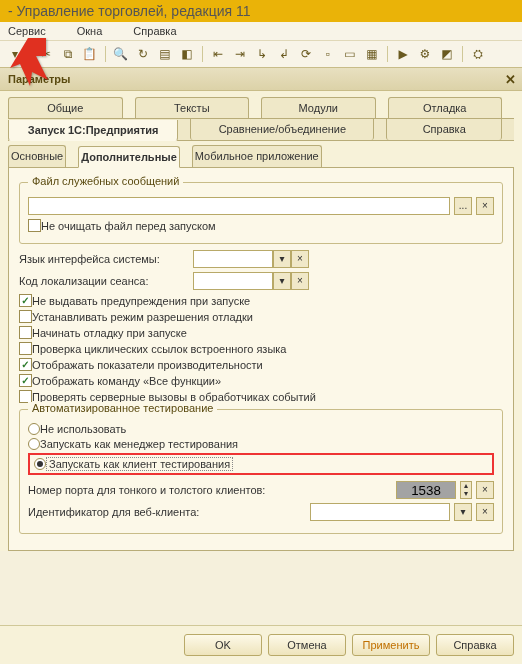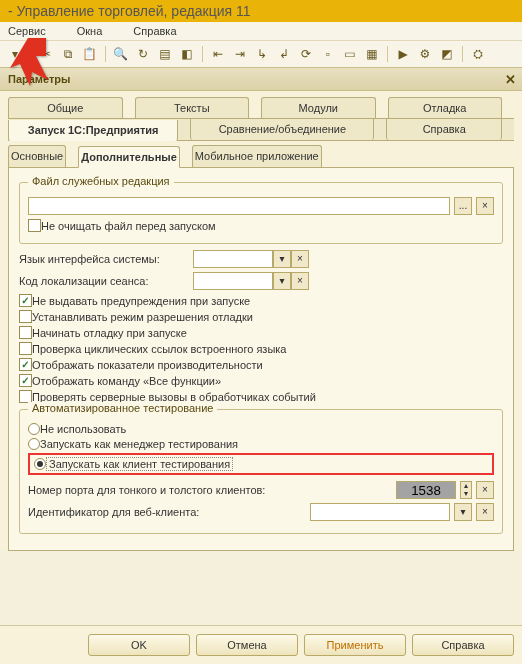--- a/index.html
+++ b/index.html
@@ -32,21 +32,21 @@
 .chk-row{display:flex;align-items:center;margin:3px 0;}
 .chk{width:13px;height:13px;border:1px solid #9c8c50;background:#fff;display:inline-flex;align-items:center;justify-content:center;font-size:10px;color:#2a7a2a;box-sizing:border-box}
 .chk.checked::after{content:"✓";font-weight:bold}
 .radio{width:12px;height:12px;border:1px solid #9c8c50;border-radius:50%;background:#fff;display:inline-flex;align-items:center;justify-content:center;box-sizing:border-box}
 .radio.checked::after{content:"";width:6px;height:6px;background:#333;border-radius:50%}
 .label{color:#333}
 .highlight-box{border:2px solid #e33;padding:2px 4px;margin:2px 0}
 .num-input{width:60px;height:18px;border:1px solid #b8a968;background:#a3a3a3;text-align:center;padding:0 2px;box-sizing:border-box}
 .spin{width:12px;height:18px;border:1px solid #b8a968;background:#f0e8c8;font-size:8px;text-align:center;line-height:8px;box-sizing:border-box}
 .footer{position:absolute;bottom:0;left:0;right:0;padding:8px;display:flex;justify-content:flex-end;gap:6px;background:#f7f2d9;border-top:1px solid #d0c898}
-.btn{min-width:64px;padding:4px 18px;border:1px solid #b8a968;background:linear-gradient(#fdf9e8,#eee4bc);border-radius:3px;cursor:pointer;text-align:center}
+.btn{min-width:64px;padding:4px 6px;border:1px solid #b8a968;background:linear-gradient(#fdf9e8,#eee4bc);border-radius:3px;cursor:pointer;text-align:center}
 .btn.orange{color:#c07000}
 .wide-combo{width:140px}
 </style>
 </head>
 <body>
 
 <div class="title-bar">- Управление торговлей, редакция 11</div>
 
 <div class="menu-bar">
   <span><span>Сервис</span></span>
@@ -108,21 +108,21 @@
 
   <div class="tabs-row tertiary">
     <div class="tab">Основные</div>
     <div class="tab active">Дополнительные</div>
     <div class="tab">Мобильное приложение</div>
   </div>
 
   <div class="tab-content">
 
     <div class="groupbox">
-      <div class="legend">Файл служебных редакция</div>
+      <div class="legend">Файл служебных сообщений</div>
       <div class="field-row">
         <input class="text-input" style="">
         <div class="btn-tiny">...</div>
         <div class="btn-tiny">×</div>
       </div>
       <div class="chk-row">
         <span class="chk"></span>
         <span class="label">Не очищать файл перед запуском</span>
       </div>
     </div>

